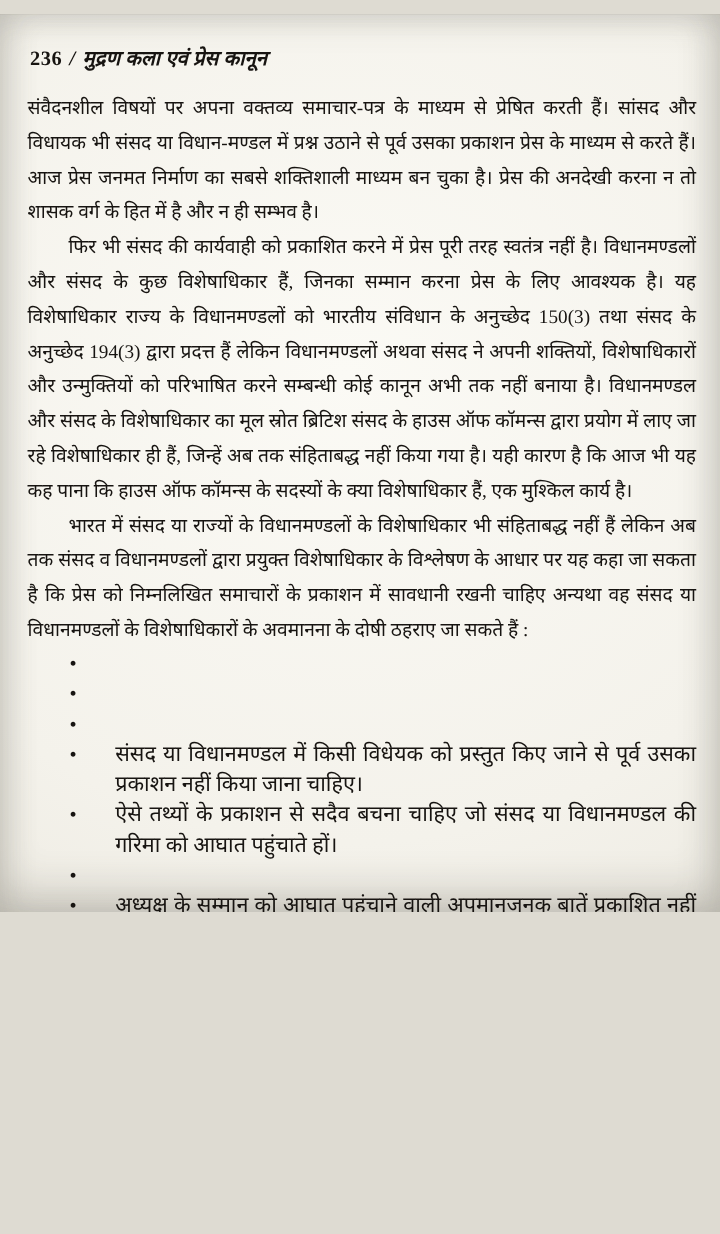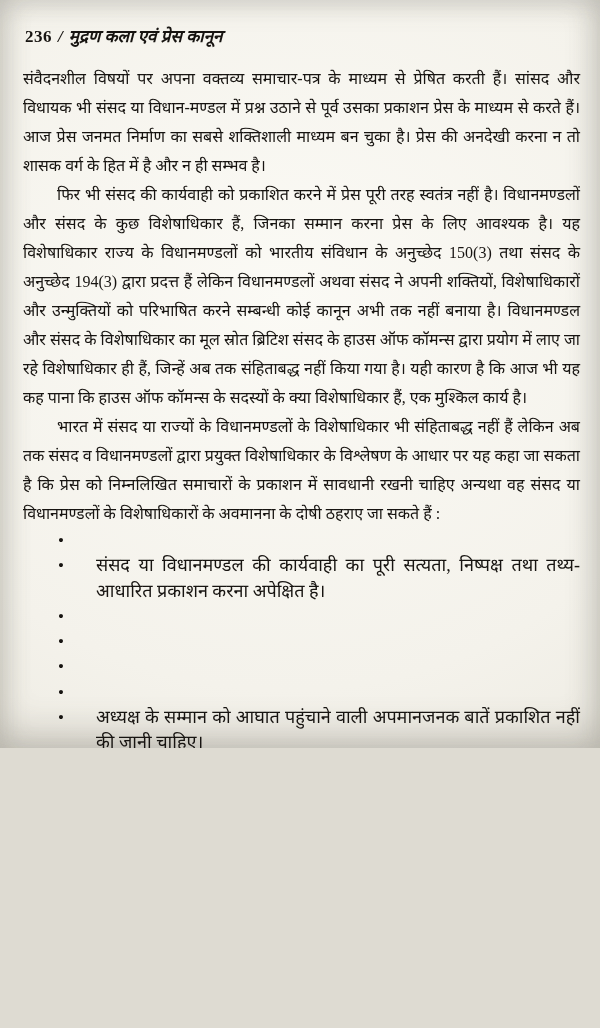--- a/index.html
+++ b/index.html
@@ -1,21 +1,21 @@
 <!DOCTYPE html>
 <html lang="hi"><head>
 <meta charset="utf-8">
 <style>
   html, body { margin: 0; padding: 0; background: #dedbd2; }
   .page {
     position: relative;
     width: 600px;
     height: 748px;
     box-sizing: border-box;
-    margin: 0 auto;
+    margin: 12px auto;
     overflow: hidden;
     background: radial-gradient(ellipse 130% 95% at 48% 40%, #fbfaf5 0%, #f4f2eb 55%, #e7e4da 100%);
     box-shadow:
       inset 0 -20px 32px rgba(88, 85, 76, 0.20),
       inset -14px 0 24px rgba(88, 85, 76, 0.10),
       inset 12px 0 22px rgba(88, 85, 76, 0.09),
       inset 0 14px 22px rgba(88, 85, 76, 0.08);
     font-family: "Liberation Serif", "DejaVu Serif", serif;
     color: #171411;
     padding: 26px 20px 0 23px;
@@ -85,30 +85,31 @@
     <p class="para">संवैदनशील विषयों पर अपना वक्तव्य समाचार-पत्र के माध्यम से प्रेषित करती हैं। सांसद और विधायक भी संसद या विधान-मण्डल में प्रश्न उठाने से पूर्व उसका प्रकाशन प्रेस के माध्यम से करते हैं। आज प्रेस जनमत निर्माण का सबसे शक्तिशाली माध्यम बन चुका है। प्रेस की अनदेखी करना न तो शासक वर्ग के हित में है और न ही सम्भव है।</p>
     <p class="para indent">फिर भी संसद की कार्यवाही को प्रकाशित करने में प्रेस पूरी तरह स्वतंत्र नहीं है। विधानमण्डलों और संसद के कुछ विशेषाधिकार हैं, जिनका सम्मान करना प्रेस के लिए आवश्यक है। यह विशेषाधिकार राज्य के विधानमण्डलों को भारतीय संविधान के अनुच्छेद 150(3) तथा संसद के अनुच्छेद 194(3) द्वारा प्रदत्त हैं लेकिन विधानमण्डलों अथवा संसद ने अपनी शक्तियों, विशेषाधिकारों और उन्मुक्तियों को परिभाषित करने सम्बन्धी कोई कानून अभी तक नहीं बनाया है। विधानमण्डल और संसद के विशेषाधिकार का मूल स्रोत ब्रिटिश संसद के हाउस ऑफ कॉमन्स द्वारा प्रयोग में लाए जा रहे विशेषाधिकार ही हैं, जिन्हें अब तक संहिताबद्ध नहीं किया गया है। यही कारण है कि आज भी यह कह पाना कि हाउस ऑफ कॉमन्स के सदस्यों के क्या विशेषाधिकार हैं, एक मुश्किल कार्य है।</p>
     <p class="para indent">भारत में संसद या राज्यों के विधानमण्डलों के विशेषाधिकार भी संहिताबद्ध नहीं हैं लेकिन अब तक संसद व विधानमण्डलों द्वारा प्रयुक्त विशेषाधिकार के विश्लेषण के आधार पर यह कहा जा सकता है कि प्रेस को निम्नलिखित समाचारों के प्रकाशन में सावधानी रखनी चाहिए अन्यथा वह संसद या विधानमण्डलों के विशेषाधिकारों के अवमानना के दोषी ठहराए जा सकते हैं :</p>
 
     <ul class="bullets">
       <li class="bullet-item">
         <span class="marker">•</span>
       </li>
       <li class="bullet-item">
         <span class="marker">•</span>
-        <span class="btext">संसद या विधानमण्डल की कार्यवाही का पूरी सत्यता, निष्पक्ष तथा तथ्य-आधारित प्रकाशन करना अपेक्षित है।</span>
       </li>
       <li class="bullet-item">
         <span class="marker">•</span>
       </li>
       <li class="bullet-item">
         <span class="marker">•</span>
+        <span class="btext">संसद या विधानमण्डल में किसी विधेयक को प्रस्तुत किए जाने से पूर्व उसका प्रकाशन नहीं किया जाना चाहिए।</span>
       </li>
       <li class="bullet-item">
         <span class="marker">•</span>
+        <span class="btext">ऐसे तथ्यों के प्रकाशन से सदैव बचना चाहिए जो संसद या विधानमण्डल की गरिमा को आघात पहुंचाते हों।</span>
       </li>
       <li class="bullet-item">
         <span class="marker">•</span>
       </li>
       <li class="bullet-item">
         <span class="marker">•</span>
         <span class="btext">अध्यक्ष के सम्मान को आघात पहुंचाने वाली अपमानजनक बातें प्रकाशित नहीं की जानी चाहिए।</span>
       </li>
     </ul>
   </div>

